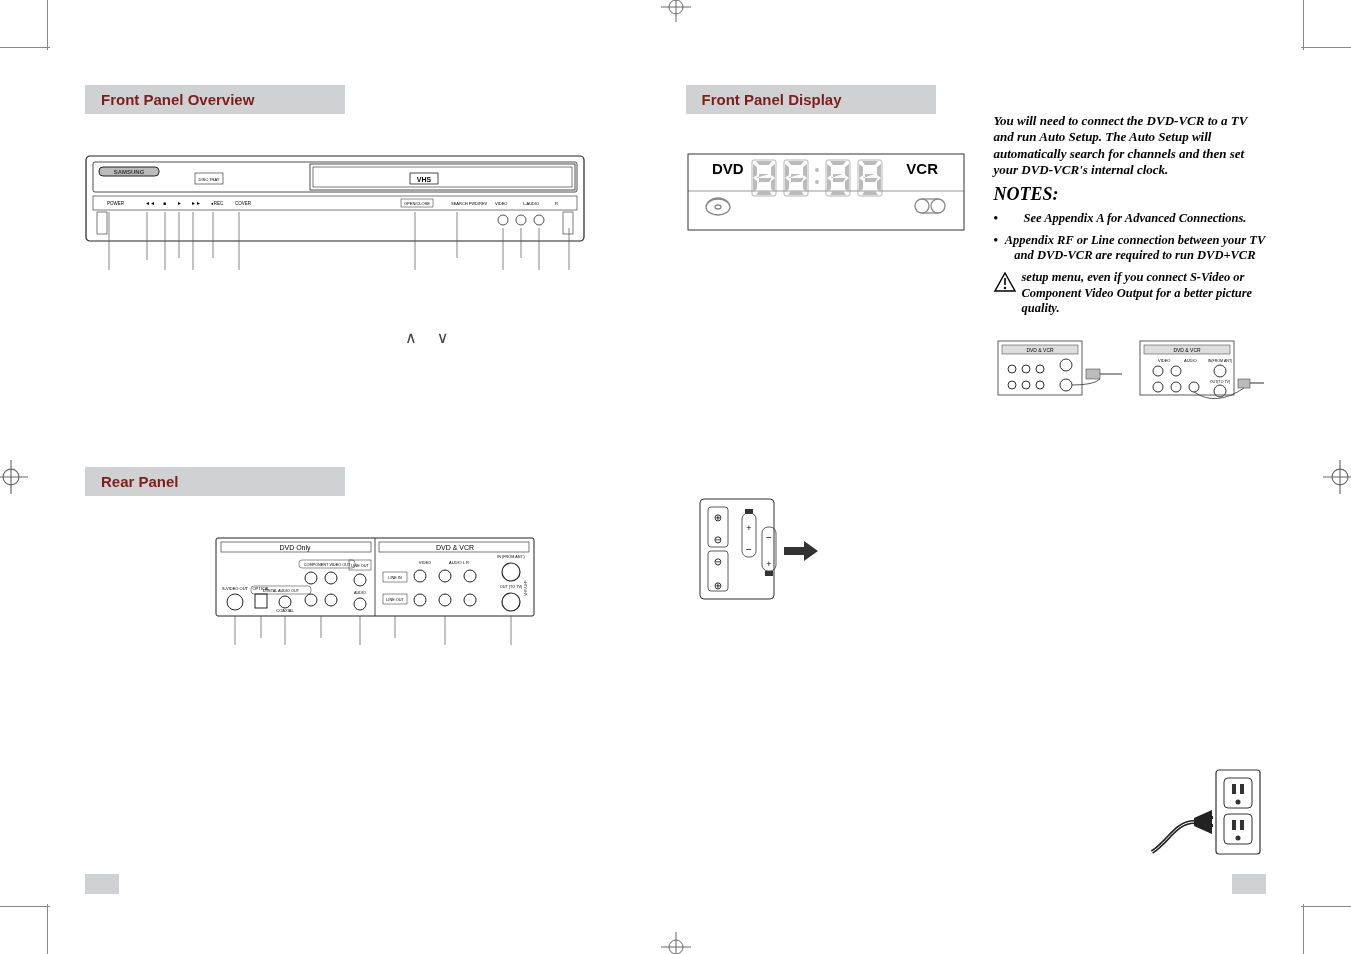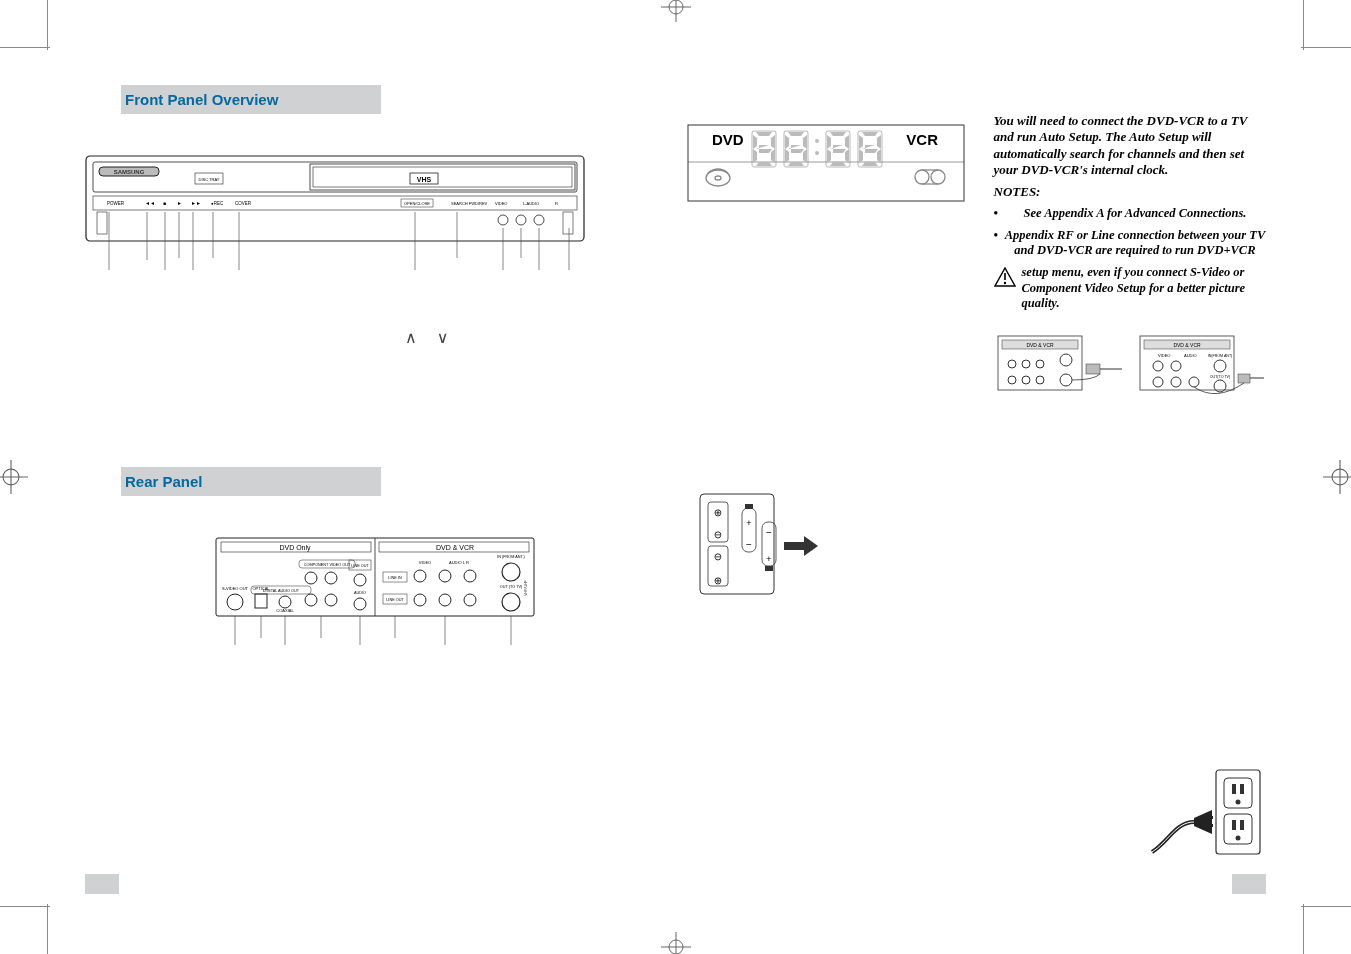--- a/index.html
+++ b/index.html
@@ -45,28 +45,27 @@
       bottom: 60px;
       display: flex;
       gap: 20px;
     }
     .left-page, .right-page {
       flex: 1;
       position: relative;
     }
     .section-bar {
       background: #cfd1d3;
-      padding: 6px 4px;
+      padding: 6px 16px;
       font-weight: bold;
       font-family: Arial, sans-serif;
       font-size: 15px;
-      color: #0369a1;
+      color: #7f1d1d;
       display: inline-block;
       min-width: 260px;
-      margin-left: 36px;
     }
     .half { width: 48%; }
     .diagram-box {
       margin-top: 36px;
       border: none;
     }
     
     .front-panel-svg { width: 500px; height: 130px; }
     .ch-symbols {
       margin-top: 44px;
@@ -94,21 +93,21 @@
       font-style: italic;
       font-weight: bold;
       font-size: 13px;
       line-height: 1.25;
       margin-top: 28px;
     }
     .notes-label {
       font-family: "Times New Roman", Times, serif;
       font-style: italic;
       font-weight: bold;
-      font-size: 13px;
+      font-size: 18px;
       margin-top: 6px;
     }
     .bullet {
       font-family: "Times New Roman", Times, serif;
       font-style: italic;
       font-weight: bold;
       font-size: 12.5px;
       line-height: 1.25;
       margin-top: 6px;
       display: flex;
@@ -295,20 +294,21 @@
         </svg>
       </div>
     </div>
 
     <div class="page-box-bottom left"></div>
   </div>
 
   <div class="right-page">
     <div class="right-cols">
       <div class="rcol1">
+        <div class="section-bar half" style="min-width:250px">Front Panel Display</div>
         <div>
           <svg class="display-svg" viewBox="0 0 280 92">
             <rect x="2" y="6" width="276" height="76" fill="none" stroke="#333" stroke-width="1"></rect>
             <line x1="2" y1="43" x2="278" y2="43" stroke="#333" stroke-width="0.5" stroke-dasharray="0"></line>
             <text x="26" y="26" font-size="15" font-weight="bold" font-family="Arial">DVD</text>
             <text x="252" y="26" font-size="15" font-weight="bold" font-family="Arial" text-anchor="end">VCR</text>
 
             <g fill="#ccc" stroke="#888" stroke-width="0.6">
               <rect x="66" y="12" width="24" height="36" rx="2" fill="none"></rect>
               <rect x="98" y="12" width="24" height="36" rx="2" fill="none"></rect>
@@ -382,21 +382,21 @@
         <div class="bullet">
           <span class="dot">•</span>
             <span class="bt">Appendix RF or Line connection between  your TV and DVD-VCR are required to run DVD+VCR</span>
         </div>
         <div class="warn-row">
           <svg width="22" height="20" viewBox="0 0 22 20">
             <polygon points="11,1 21,19 1,19" fill="none" stroke="#000" stroke-width="1.4"></polygon>
             <line x1="11" y1="6" x2="11" y2="13" stroke="#000" stroke-width="1.6"></line>
             <circle cx="11" cy="16" r="1.2" fill="#000"></circle>
           </svg>
-          <span class="bt">setup menu, even if you connect S-Video or Component Video Setup for a better picture quality.</span>
+          <span class="bt">setup menu, even if you connect S-Video or Component Video Output for a better picture quality.</span>
         </div>
 
         <div class="conn-diagram">
           <svg class="conn-svg" viewBox="0 0 130 86">
             <rect x="4" y="6" width="84" height="54" fill="none" stroke="#333" stroke-width="0.8"></rect>
             <rect x="8" y="10" width="76" height="9" fill="#ddd" stroke="#333" stroke-width="0.5"></rect>
             <text x="46" y="17" font-size="5" text-anchor="middle">DVD &amp; VCR</text>
             <circle cx="18" cy="34" r="4" fill="none" stroke="#333"></circle>
               <circle cx="32" cy="34" r="4" fill="none" stroke="#333"></circle>
               <circle cx="46" cy="34" r="4" fill="none" stroke="#333"></circle>

